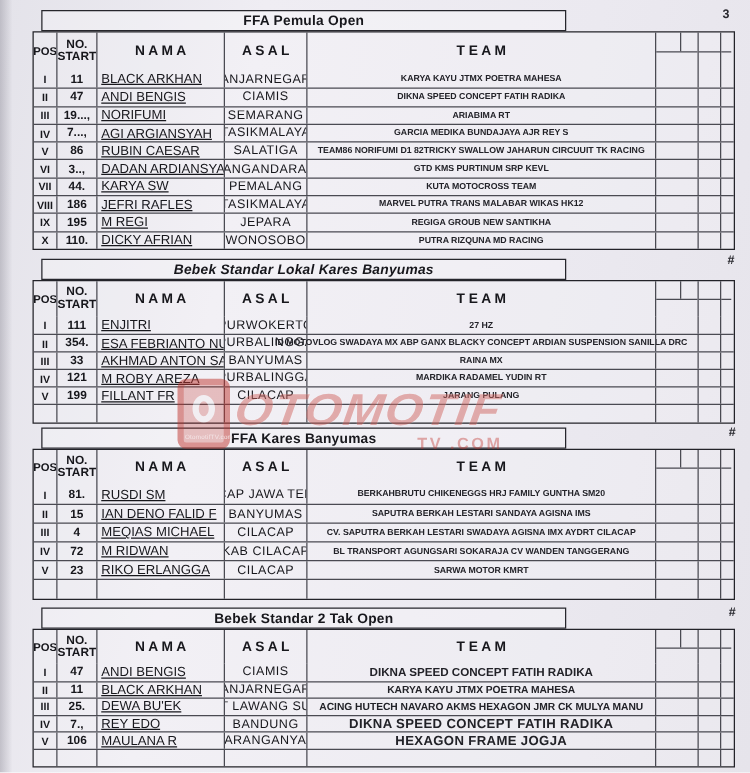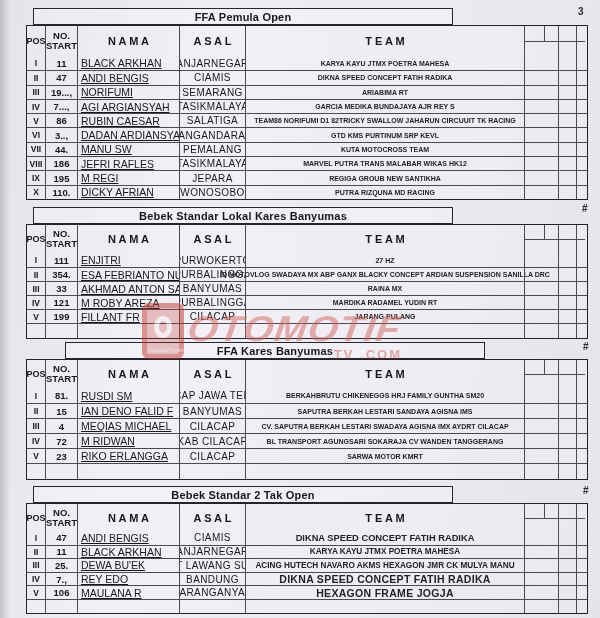--- a/index.html
+++ b/index.html
@@ -205,21 +205,21 @@
     <div class="cell c-team">
       <span class="c-team-txt">GTD KMS PURTINUM SRP KEVL</span>
     </div>
     <div class="cell"></div>
     <div class="cell"></div>
     <div class="cell"></div>
   </div>
         <div class="row drow" style="height: 14.3px;">
     <div class="cell c-pos">VII</div>
     <div class="cell c-no">44.</div>
-    <div class="cell c-nama">MANU SW</div>
+    <div class="cell c-nama">KARYA SW</div>
     <div class="cell c-asal">PEMALANG</div>
     <div class="cell c-team">
       <span class="c-team-txt">KUTA MOTOCROSS TEAM</span>
     </div>
     <div class="cell"></div>
     <div class="cell"></div>
     <div class="cell"></div>
   </div>
         <div class="row drow" style="height: 14.3px;">
     <div class="cell c-pos">VIII</div>
@@ -254,21 +254,21 @@
       <span class="c-team-txt">PUTRA RIZQUNA MD RACING</span>
     </div>
     <div class="cell"></div>
     <div class="cell"></div>
     <div class="cell"></div>
   </div>
       </div>
     </div>
   </section>
 <section>
-    <div class="title-bar" style="top: 207px;">Bebek Standar Lokal Kares Banyumas</div>
+    <div class="title-bar" style="top: 207px; font-style: italic;">Bebek Standar Lokal Kares Banyumas</div>
     <div class="marker" style="left: 582px; top: 203px;">#</div>
     <div class="grid" style="top: 224px;">
       <div class="row hrow" style="height: 28px;">
         <div class="cell h-pos">POS</div>
         <div class="cell h-no">
           <span>NO.</span>
           <span>START</span>
         </div>
         <div class="cell h-nama">N A M A</div>
         <div class="cell h-asal">A S A L</div>
@@ -347,21 +347,21 @@
       <span class="c-team-txt"></span>
     </div>
     <div class="cell"></div>
     <div class="cell"></div>
     <div class="cell"></div>
   </div>
       </div>
     </div>
   </section>
 <section>
-    <div class="title-bar" style="top: 342px; margin-left: 32px;">FFA Kares Banyumas</div>
+    <div class="title-bar" style="top: 342px;">FFA Kares Banyumas</div>
     <div class="marker" style="left: 583px; top: 341px;">#</div>
     <div class="grid" style="top: 359px;">
       <div class="row hrow" style="height: 28px;">
         <div class="cell h-pos">POS</div>
         <div class="cell h-no">
           <span>NO.</span>
           <span>START</span>
         </div>
         <div class="cell h-nama">N A M A</div>
         <div class="cell h-asal">A S A L</div>

